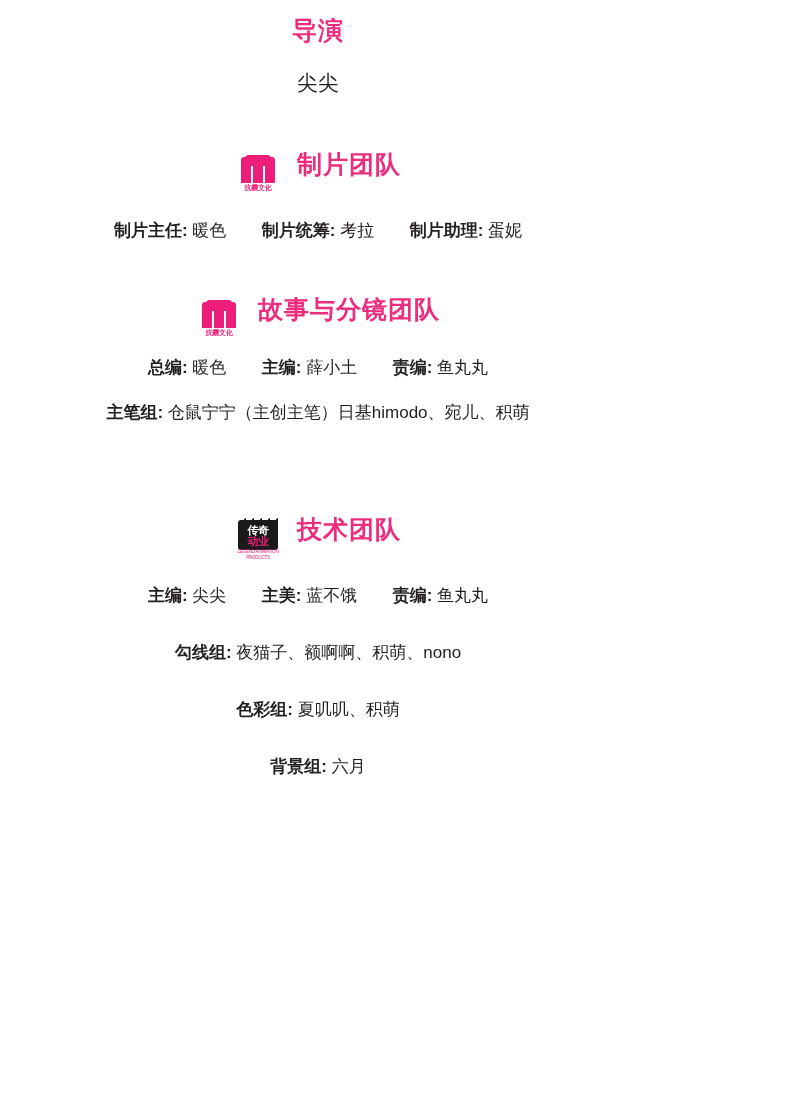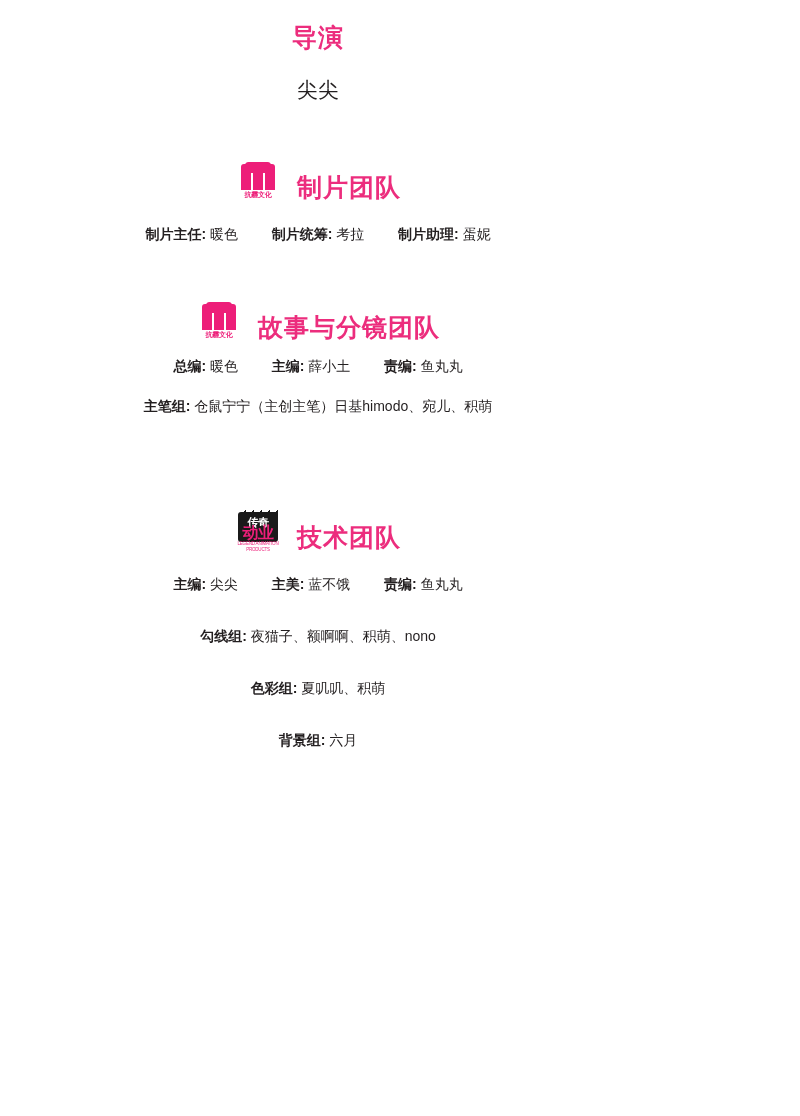--- a/index.html
+++ b/index.html
@@ -12,34 +12,34 @@
     height: 1116px;
     font-family: "Liberation Sans", sans-serif;
     color: #231f20;
     overflow: hidden;
   }
   .page {
     width: 636px;
     height: 1116px;
     position: relative;
     box-sizing: border-box;
-    padding: 7px;
+    padding: 0;
   }
   .row {
     text-align: center;
   }
   .section-heading {
     color: #ec2d7d;
     font-weight: bold;
     font-size: 25px;
     letter-spacing: 1px;
   }
   .heading-with-logo {
     display: flex;
-    align-items: flex-end;
+    align-items: center;
     justify-content: center;
     gap: 16px;
   }
   .logo {
     width: 46px;
     height: 42px;
     position: relative;
     flex: 0 0 auto;
     margin-top: 24px;
   }
@@ -98,39 +98,39 @@
     color: #ffffff;
     line-height: 12px;
     letter-spacing: -0.5px;
   }
   .logo-b .t2 {
     position: absolute;
     left: 3px;
     top: 15px;
     width: 40px;
     text-align: center;
-    font-size: 16px;
+    font-size: 11px;
     font-weight: bold;
     color: #ed1e79;
     line-height: 12px;
     letter-spacing: -0.5px;
   }
   .logo-b .t3 {
     position: absolute;
     left: 0px;
     top: 29px;
     width: 46px;
     text-align: center;
     font-size: 4.5px;
     color: #ed1e79;
     letter-spacing: -0.2px;
     line-height: 6px;
   }
   .credit-line {
-    font-size: 14px;
+    font-size: 17px;
     color: #231f20;
     text-align: center;
   }
   .credit-line .role {
     font-weight: bold;
   }
   .credit-line .gap {
     display: inline-block;
     width: 26px;
   }

